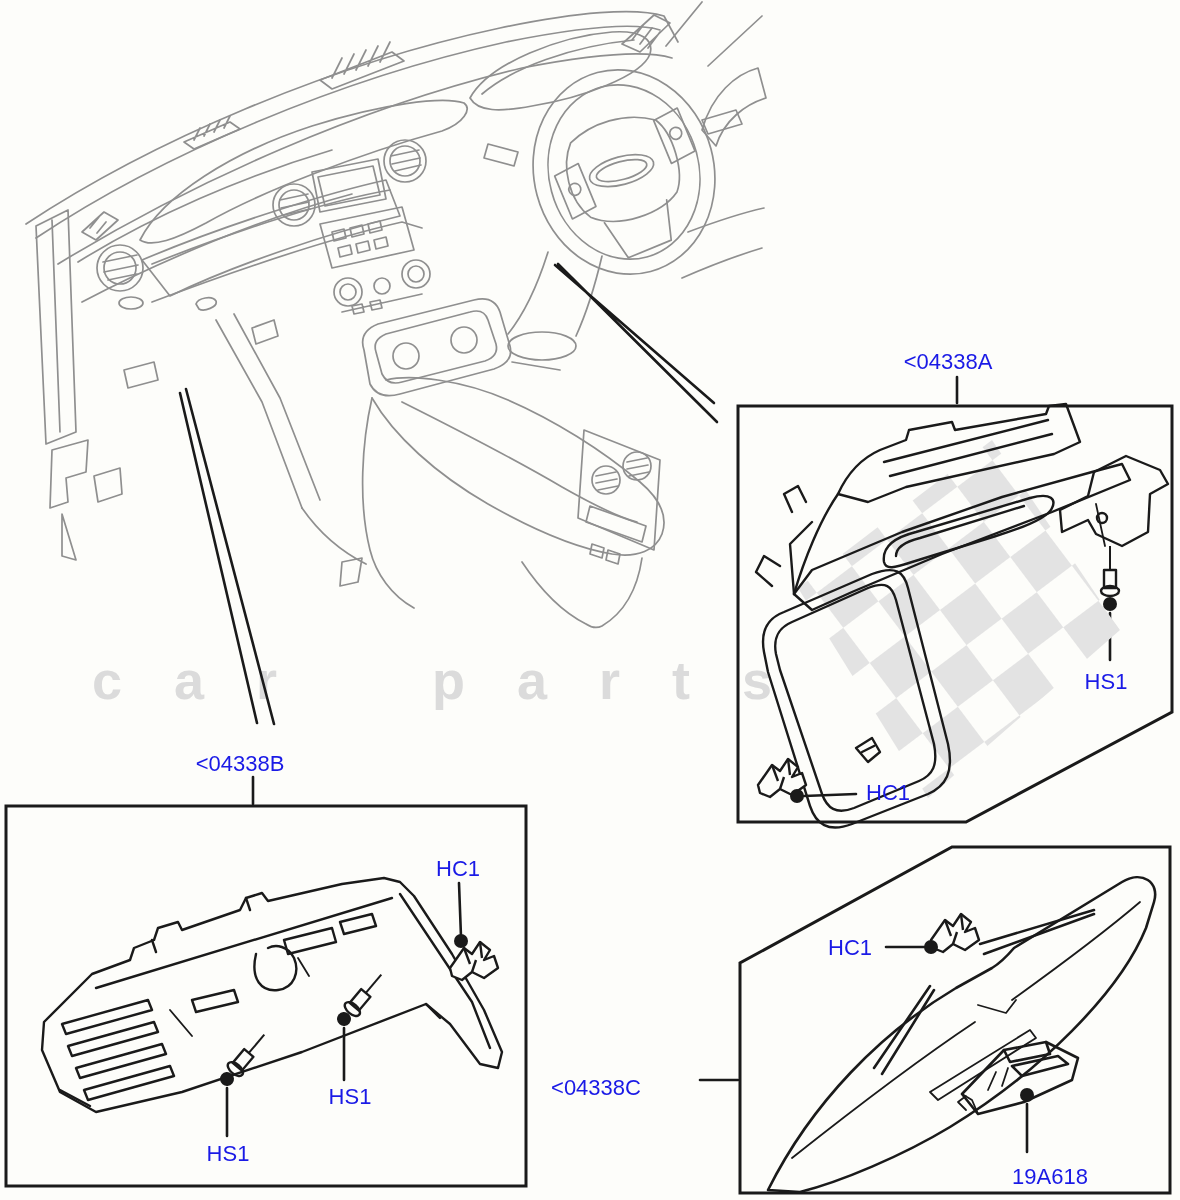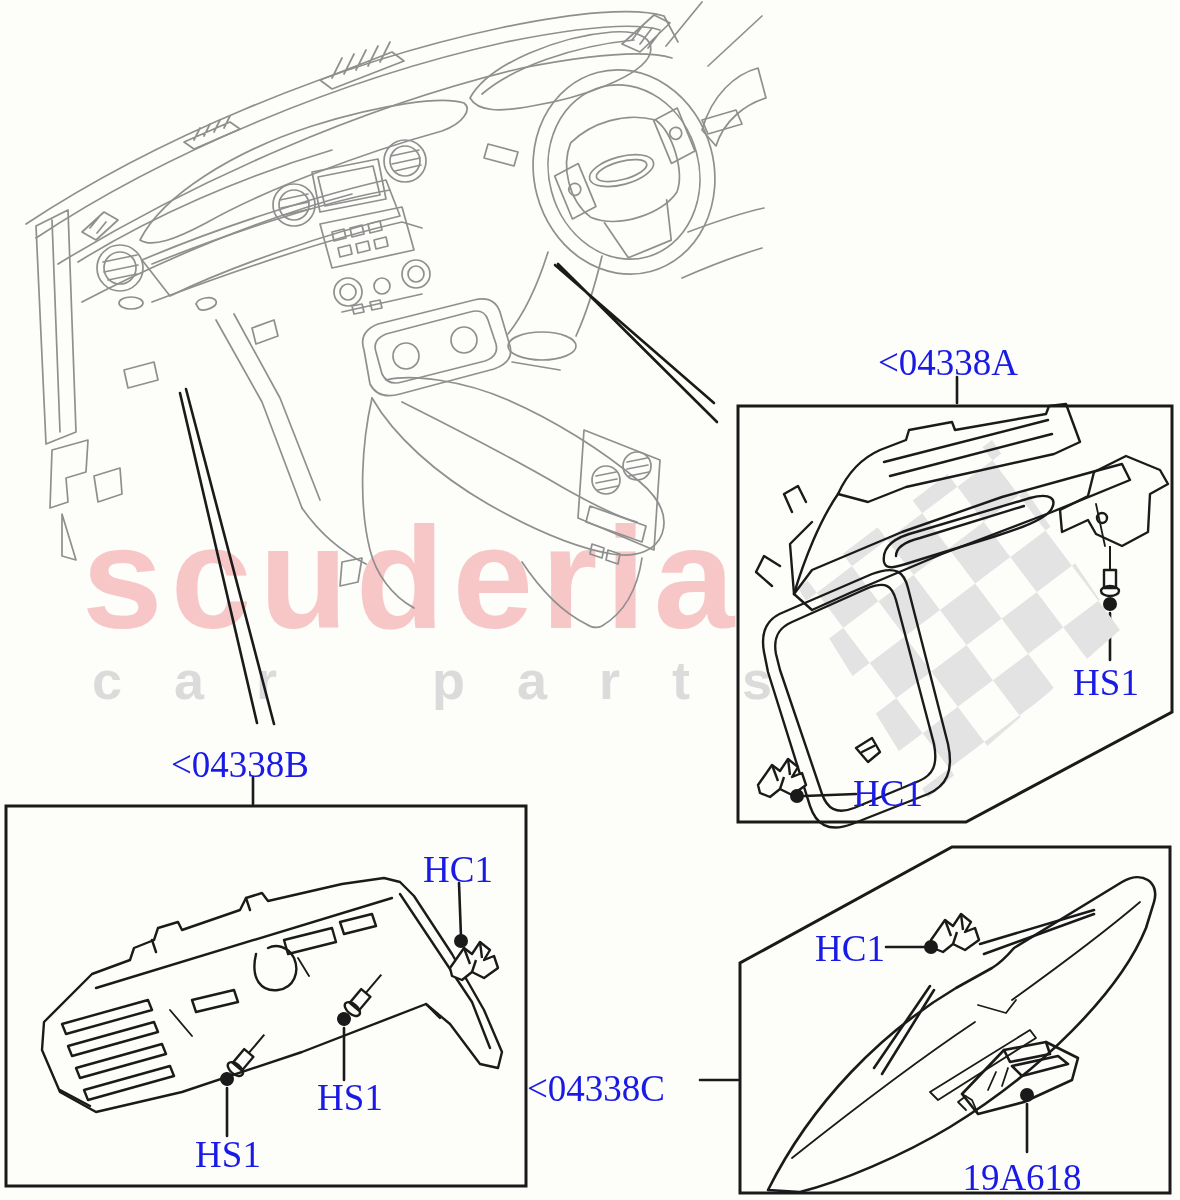--- a/index.html
+++ b/index.html
@@ -13,30 +13,29 @@
     font-size:145px;font-weight:bold;letter-spacing:8px;line-height:1;
     color:#f7c7c7;white-space:nowrap;user-select:none;
   }
   .wm-tag{
     position:absolute;left:92px;top:653px;z-index:1;
     font-size:54px;font-weight:bold;letter-spacing:52px;word-spacing:36px;line-height:1;
     color:#dbdbdb;white-space:nowrap;user-select:none;
   }
   svg.art{position:absolute;left:0;top:0;z-index:2;}
   .lbl{
-    position:absolute;z-index:3;color:#1a1ae6;font-size:37px;line-height:1;
-    white-space:nowrap;transform:translate(-50%,-50%);font-family:Liberation Serif, serif;
+    position:absolute;z-index:3;color:#1a1ae6;font-size:22px;line-height:1;
+    white-space:nowrap;transform:translate(-50%,-50%);
   }
 </style>
 </head>
 <body>
 
 <div class="stage">
 
-  <div class="wm-brand">scuderia</div>
   <div class="wm-tag">car parts</div>
 
   <svg class="art" width="1180" height="1200" viewBox="0 0 1180 1200">
     <defs>
       <pattern id="chk" width="88" height="88" patternUnits="userSpaceOnUse" patternTransform="translate(940,610) rotate(-37)">
         <rect width="44" height="44" fill="#e3e3e3"></rect>
         <rect x="44" y="44" width="44" height="44" fill="#e3e3e3"></rect>
       </pattern>
       <g id="screw" stroke="#1a1a1a" fill="none" stroke-width="2.4" stroke-linejoin="round">
         <line x1="0" y1="-58" x2="0" y2="-34" stroke-width="2"></line>
@@ -211,15 +210,15 @@
   <div class="lbl" style="left:596px;top:1088px">&lt;04338C</div>
 
   <div class="lbl" style="left:1106px;top:682px">HS1</div>
   <div class="lbl" style="left:888px;top:793px">HC1</div>
 
   <div class="lbl" style="left:458px;top:869px">HC1</div>
   <div class="lbl" style="left:228px;top:1154px">HS1</div>
   <div class="lbl" style="left:350px;top:1097px">HS1</div>
 
   <div class="lbl" style="left:850px;top:948px">HC1</div>
-  <div class="lbl" style="left:1022px;top:1177px">19A618</div>
+  <div class="lbl" style="left:1050px;top:1177px">19A618</div>
 
 </div>
 
 </body></html>

